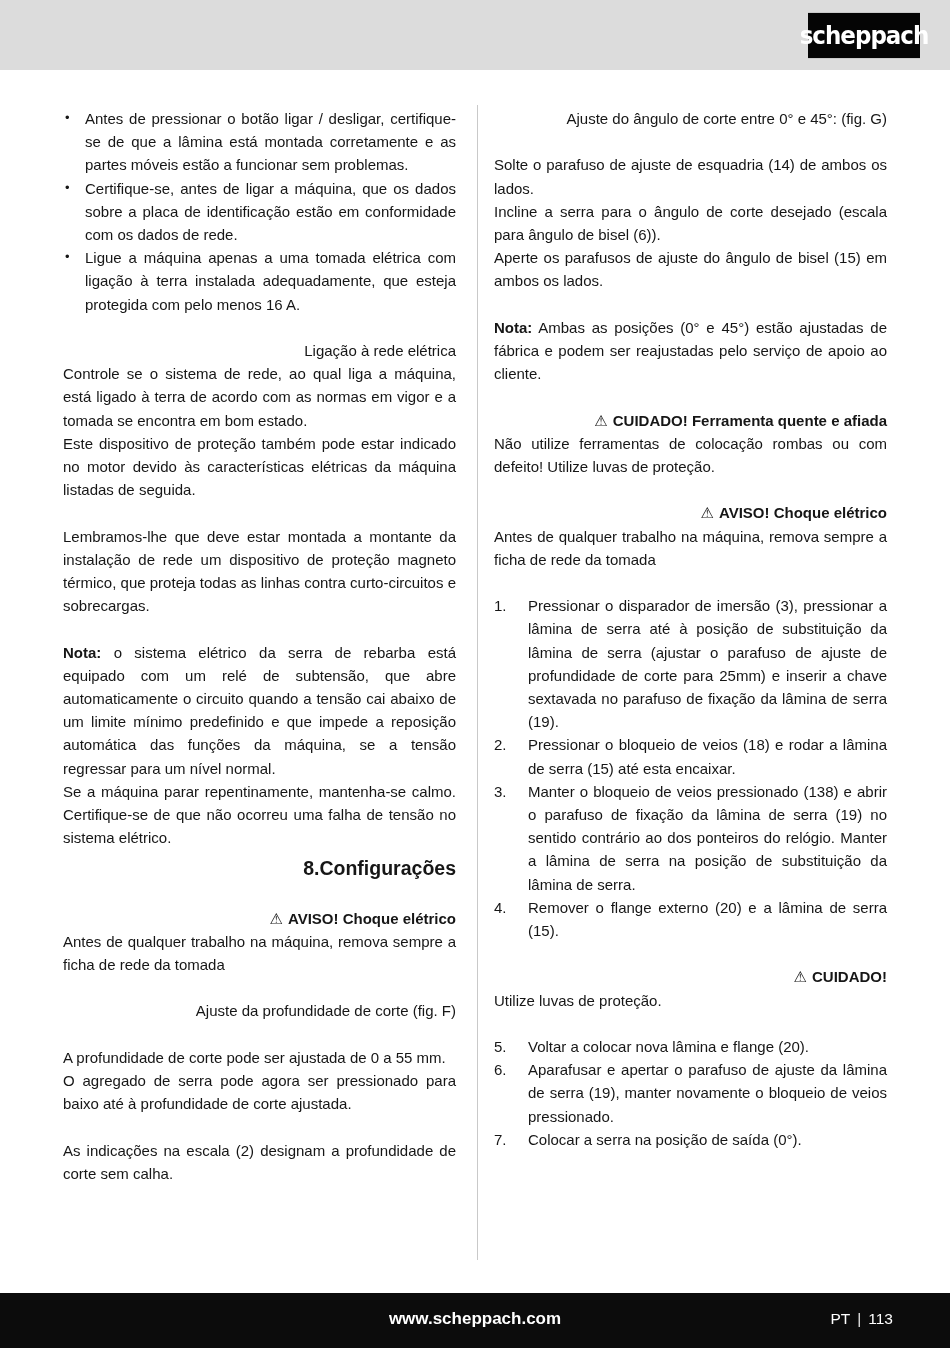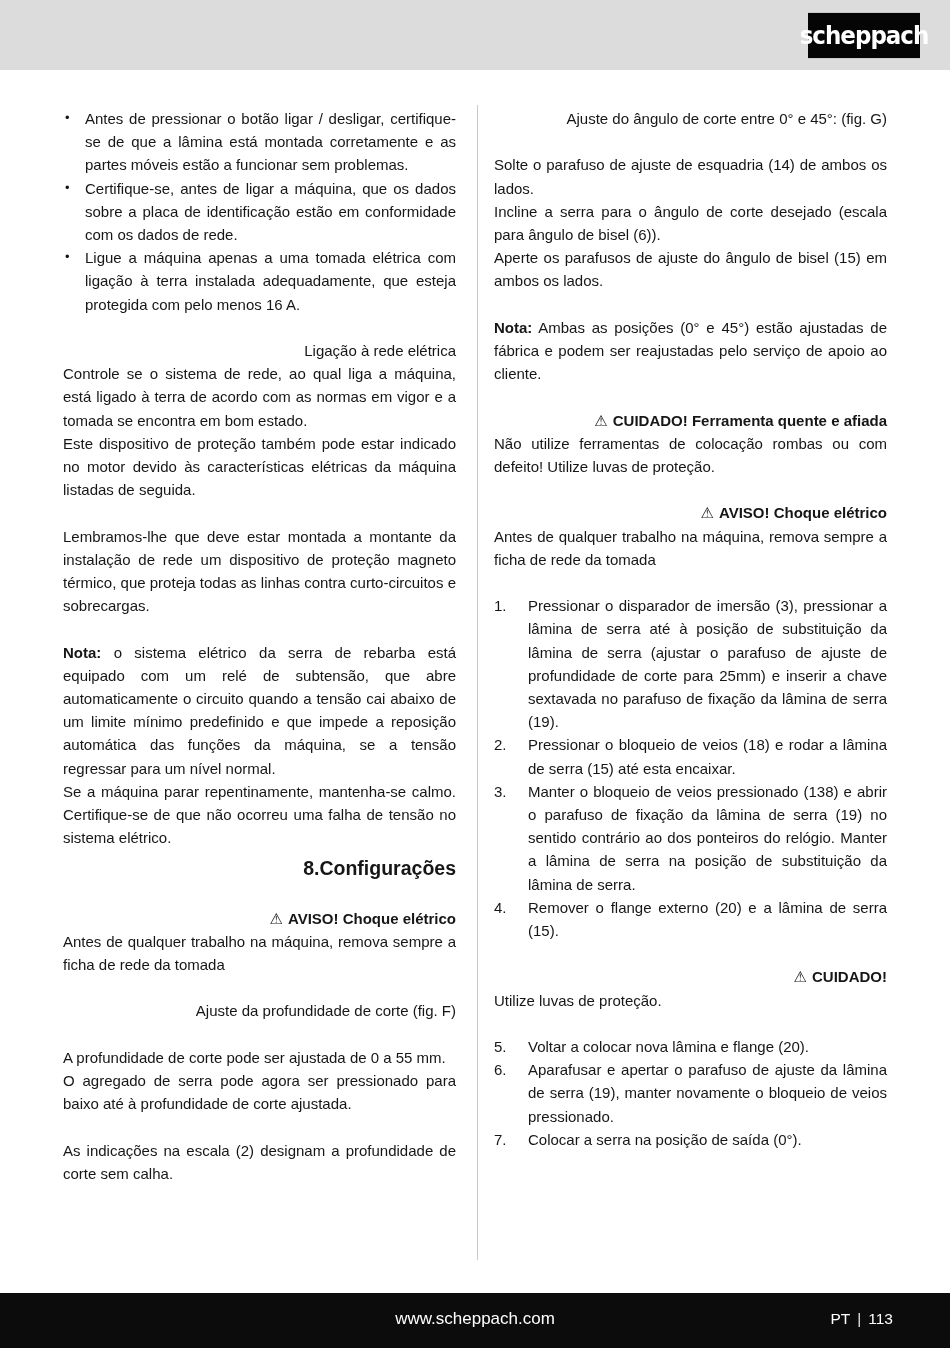--- a/index.html
+++ b/index.html
@@ -53,21 +53,21 @@
   .oli { position:relative; padding-left:34px; }
   .oli-num { position:absolute; left:0; }
   
   .footer {
     position:absolute; bottom:0; left:0;
     width:100%; height:55px;
     background:#0c0c0c; color:#ffffff;
   }
   .footer-center {
     position:absolute; left:0; right:0; top:16px;
-    text-align:center; font-weight:normal; font-size:17px;
+    text-align:center; font-weight:bold; font-size:17px;
   }
   .footer-right {
     position:absolute; right:57px; top:17px; font-size:15.5px;
   }
   .footer-right .sep { margin:0 7px; font-weight:normal; opacity:.9; }
 </style>
 </head>
 <body>
 
 <div class="page">

